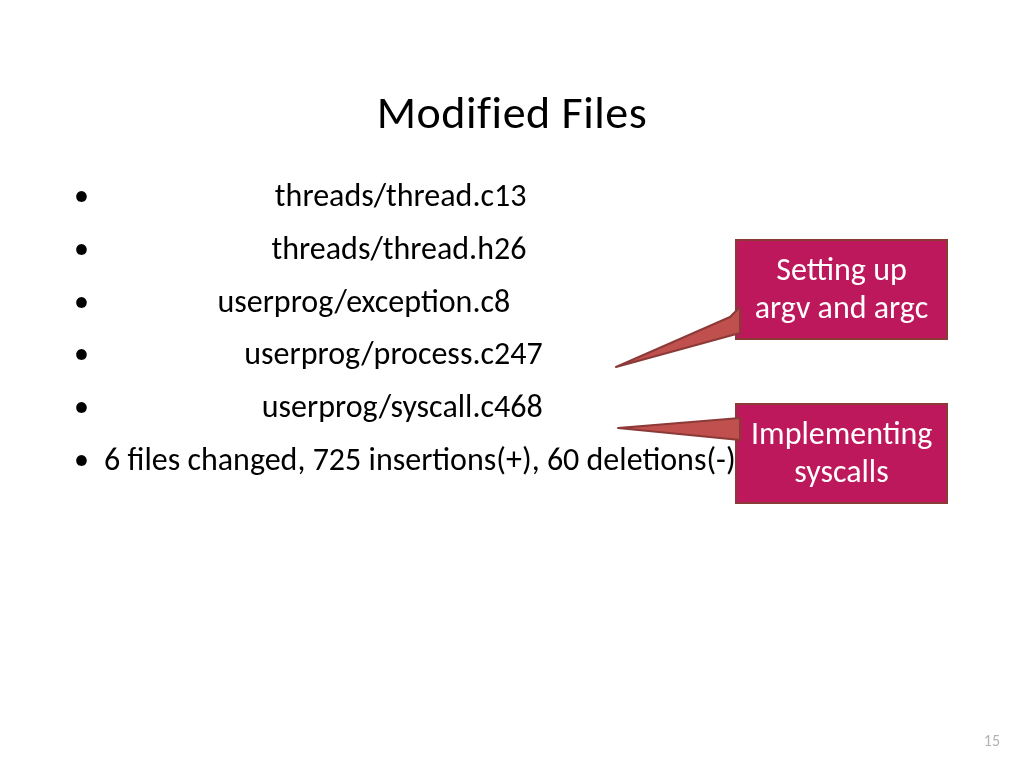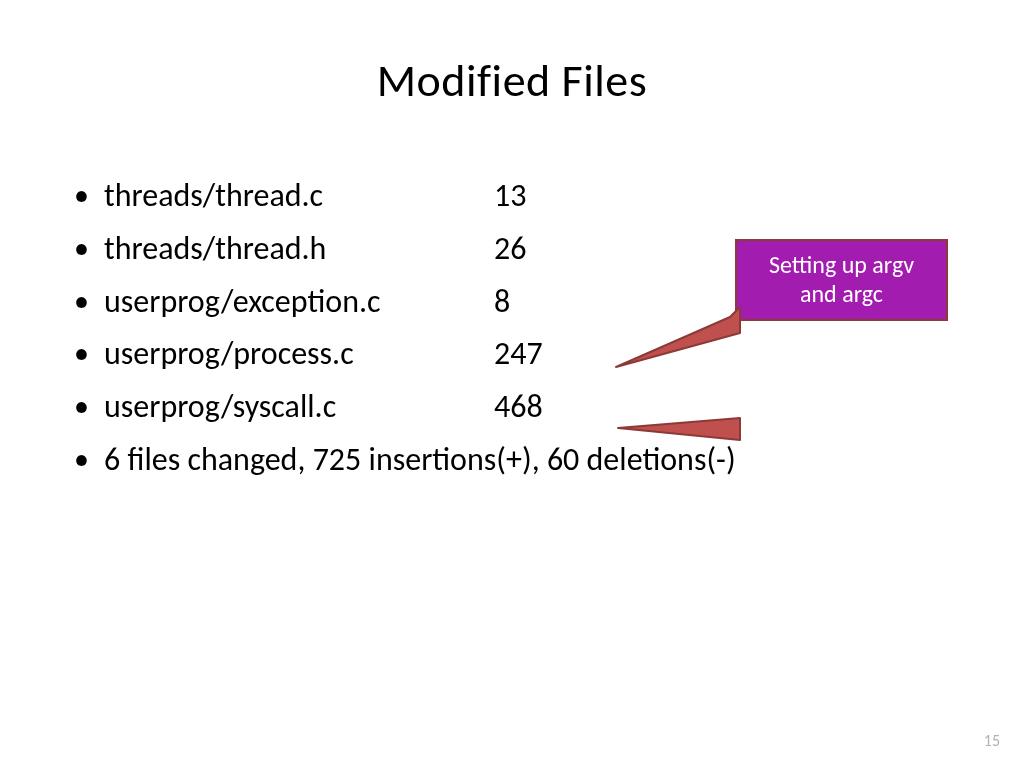--- a/index.html
+++ b/index.html
@@ -1,27 +1,27 @@
 <!DOCTYPE html>
 <html><head>
 <meta charset="utf-8">
 <style>
   * { margin: 0; padding: 0; box-sizing: border-box; }
   html, body { width: 1024px; height: 768px; background: #fff; font-family: Calibri, Arial, sans-serif; color: #000; overflow: hidden; }
   .slide { position: relative; width: 1024px; height: 768px; }
-  .title { text-align: center; font-size: 46px; font-weight: 400; padding-top: 52px; letter-spacing: 0.5px; }
+  .title { text-align: center; font-size: 46px; font-weight: 400; padding-top: 84px; letter-spacing: 0.5px; }
   .body { position: absolute; left: 70px; top: 170px; width: 880px; }
   ul { list-style: none; }
   li { font-size: 32px; line-height: 1.65; position: relative; padding-left: 34px; }
   li::before { content: "•"; position: absolute; left: 4px; top: 0; font-size: 30px; }
-  .file { display: inline-block; width: 390px; }
+  .file { display: inline-block; width: 390px; text-align: right; }
   .count { display: inline-block; }
   .summary-line { display: inline; }
 
-  .callout { position: absolute; background: #a21caf; border: 2px solid #8b3a38; color: #fff; font-size: 24px; text-align: center; padding: 10px 14px; line-height: 1.2; }
+  .callout { position: absolute; background: #be185d; border: 2px solid #8b3a38; color: #fff; font-size: 32px; text-align: center; padding: 10px 14px; line-height: 1.2; }
   .callout1 { left: 735px; top: 239px; width: 213px; }
   .callout2 { left: 735px; top: 403px; width: 213px; }
 
   .tail { position: absolute; }
   .tail svg { display: block; }
 
   .pagenum { position: absolute; right: 24px; bottom: 18px; color: #b3b3b3; font-size: 16px; margin-top: 30px; }
 </style>
 </head>
 <body>
@@ -55,20 +55,23 @@
 
   <div class="callout callout1">
     <span>Setting up argv and argc</span>
   </div>
   <div class="tail" style="left:610px; top:307px;">
     <svg width="140" height="70">
       <polygon points="130,0 130,26 6,60 120,10" fill="#c0504d" stroke="#8b3a38" stroke-width="2" stroke-linejoin="round"></polygon>
     </svg>
   </div>
 
+  <div class="callout callout2">
+    <span>Implementing syscalls</span>
+  </div>
   <div class="tail" style="left:612px; top:410px;">
     <svg width="140" height="40">
       <polygon points="128,8 128,30 6,18" fill="#c0504d" stroke="#8b3a38" stroke-width="2" stroke-linejoin="round"></polygon>
     </svg>
   </div>
 
   <div class="pagenum">15</div>
 
 </div>
 

